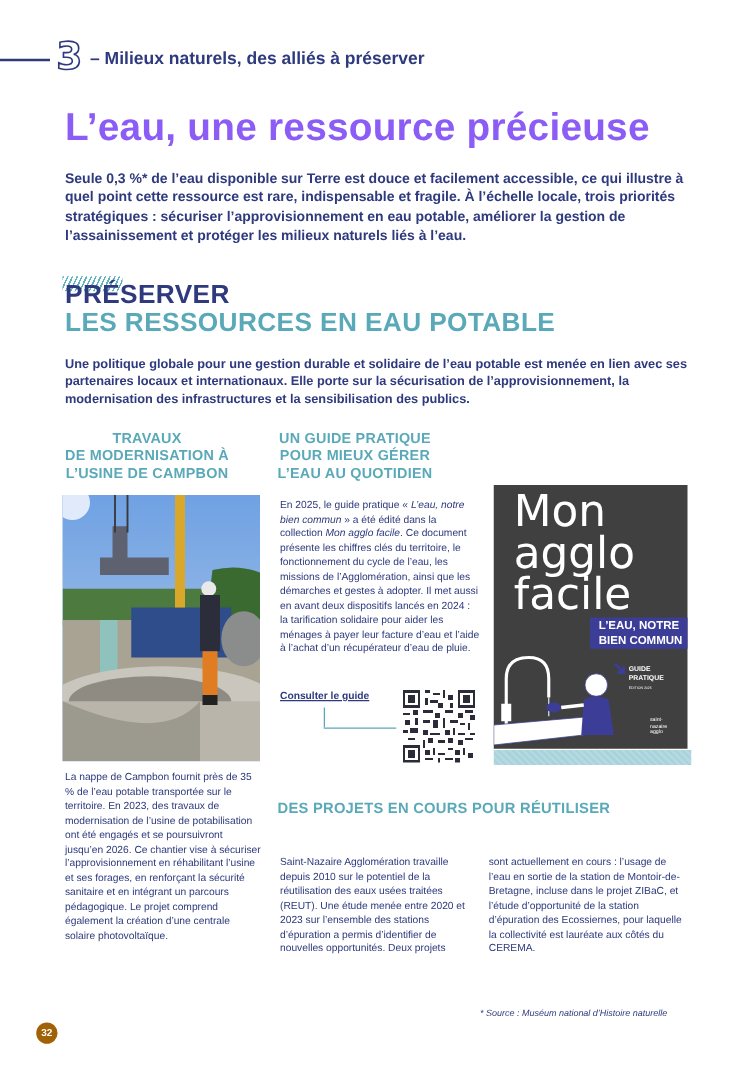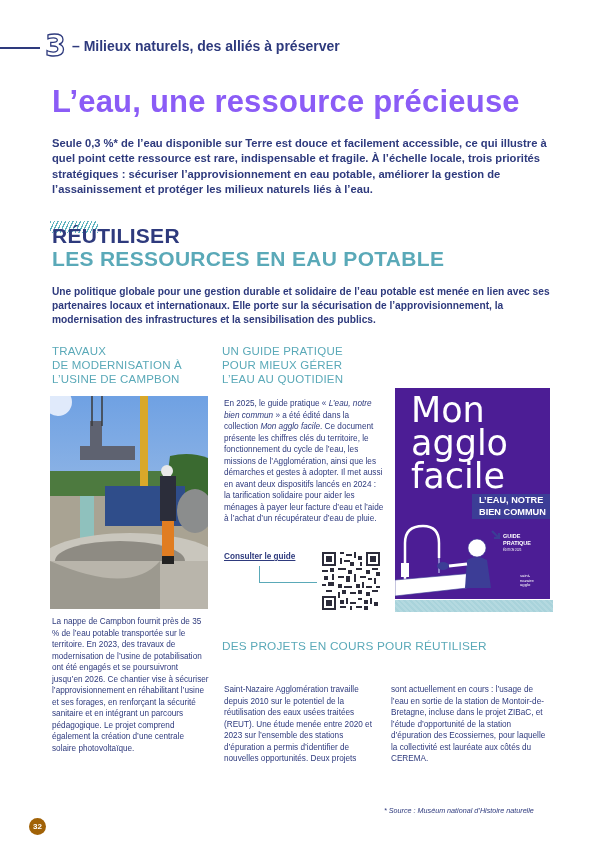--- a/index.html
+++ b/index.html
@@ -16,34 +16,34 @@
 
   .intro { position: absolute; left: 52px; top: 136px; width: 500px; font-size: 11.2px; font-weight: bold; line-height: 15.4px; color: #2e3a7d; }
 
   .stripes { position: absolute; left: 50px; top: 221px; width: 48px; height: 12px;
     background: repeating-linear-gradient(115deg, #5fb3bf 0 1.2px, transparent 1.2px 3.4px); }
   .h2a { position: absolute; left: 52px; top: 224px; font-size: 21px; font-weight: bold; color: #2e3a7d; letter-spacing: 0.3px; white-space: nowrap; }
   .h2b { position: absolute; left: 52px; top: 247px; font-size: 21px; font-weight: bold; color: #5aa9b8; letter-spacing: 0.3px; white-space: nowrap; }
 
   .lead { position: absolute; left: 52px; top: 285px; width: 500px; font-size: 10.2px; font-weight: bold; line-height: 14.2px; color: #2e3a7d; }
 
-  .h3 { position: absolute; font-size: 11.5px; font-weight: normal; color: #5aa9b8; line-height: 13.8px; letter-spacing: 0.2px; white-space: nowrap; }
+  .h3 { position: absolute; font-size: 11.5px; font-weight: bold; color: #5aa9b8; line-height: 13.8px; letter-spacing: 0.2px; white-space: nowrap; text-align: center; }
 
   .photo { position: absolute; left: 50px; top: 396px; width: 158px; height: 213px; overflow: hidden; background: #8fb6e0; }
 
   .body-text { position: absolute; font-size: 8.2px; line-height: 11.5px; color: #2e3a7d; font-family: "Liberation Sans Narrow", "Liberation Sans", sans-serif; }
   .body-text i { font-style: italic; }
 
   .link { position: absolute; left: 224px; top: 552px; font-size: 8.2px; font-weight: bold; color: #2e3a7d; text-decoration: underline; cursor: pointer; }
   .callout-v { position: absolute; left: 259px; top: 566px; width: 1px; height: 16px; background: #5aa9b8; }
   .callout-h { position: absolute; left: 259px; top: 582px; width: 58px; height: 1px; background: #5aa9b8; }
 
   .qr { position: absolute; left: 322px; top: 552px; width: 58px; height: 58px; background: #fff; }
 
-  .cover { position: absolute; left: 395px; top: 388px; width: 155px; height: 211px; background: #4c1d95; overflow: hidden; }
+  .cover { position: absolute; left: 395px; top: 388px; width: 155px; height: 211px; background: #404040; overflow: hidden; }
   .cover .big { position: absolute; left: 16px; top: 6px; font-size: 35px; line-height: 33px; color: #ffffff; font-family: "DejaVu Sans", sans-serif; font-weight: normal; }
   .cover .tag { position: absolute; left: 77px; top: 106px; background: #3c3d96; color: #fff; font-size: 9.2px; font-weight: bold; line-height: 11.5px; padding: 1px 7px; white-space: nowrap; }
   .cover .guide { position: absolute; left: 108px; top: 145px; color: #fff; font-size: 5.5px; font-weight: bold; line-height: 6.5px; }
   .cover .edition { position: absolute; left: 108px; top: 160px; color: #fff; font-size: 2.8px; }
   .cover .logo { position: absolute; left: 125px; top: 186px; color: #fff; font-size: 4.2px; line-height: 4.6px; }
   .cover .arrow { position: absolute; left: 96px; top: 142px; width: 10px; height: 10px; }
   .cover .sink { position: absolute; left: 0; top: 130px; width: 120px; height: 81px; }
   .cover-shadow { position: absolute; left: 395px; top: 600px; width: 158px; height: 12px;
     background: repeating-linear-gradient(45deg, #b4d9e0 0 2px, #a9d3db 2px 4px); }
 
@@ -58,21 +58,21 @@
   <div class="rule"></div>
   <div class="num">3</div>
   <div class="title">– Milieux naturels, des alliés à préserver</div>
 </div>
 
 <h1 class="page-title">L’eau, une ressource précieuse</h1>
 
 <p class="intro">Seule 0,3 %* de l’eau disponible sur Terre est douce et facilement accessible, ce qui illustre à quel point cette ressource est rare, indispensable et fragile. À l’échelle locale, trois priorités stratégiques : sécuriser l’approvisionnement en eau potable, améliorer la gestion de l’assainissement et protéger les milieux naturels liés à l’eau.</p>
 
 <div class="stripes"></div>
-<h2 class="h2a">RÉUTILISER</h2>
+<h2 class="h2a">PRÉSERVER</h2>
 <h2 class="h2b">LES RESSOURCES EN EAU POTABLE</h2>
 
 <p class="lead">Une politique globale pour une gestion durable et solidaire de l’eau potable est menée en lien avec ses partenaires locaux et internationaux. Elle porte sur la sécurisation de l’approvisionnement, la modernisation des infrastructures et la sensibilisation des publics.</p>
 
 <h3 class="h3" style="left:52px; top:345px;">
   <span>TRAVAUX</span><br>
   <span>DE MODERNISATION À</span><br>
   <span>L’USINE DE CAMPBON</span>
 </h3>
 

